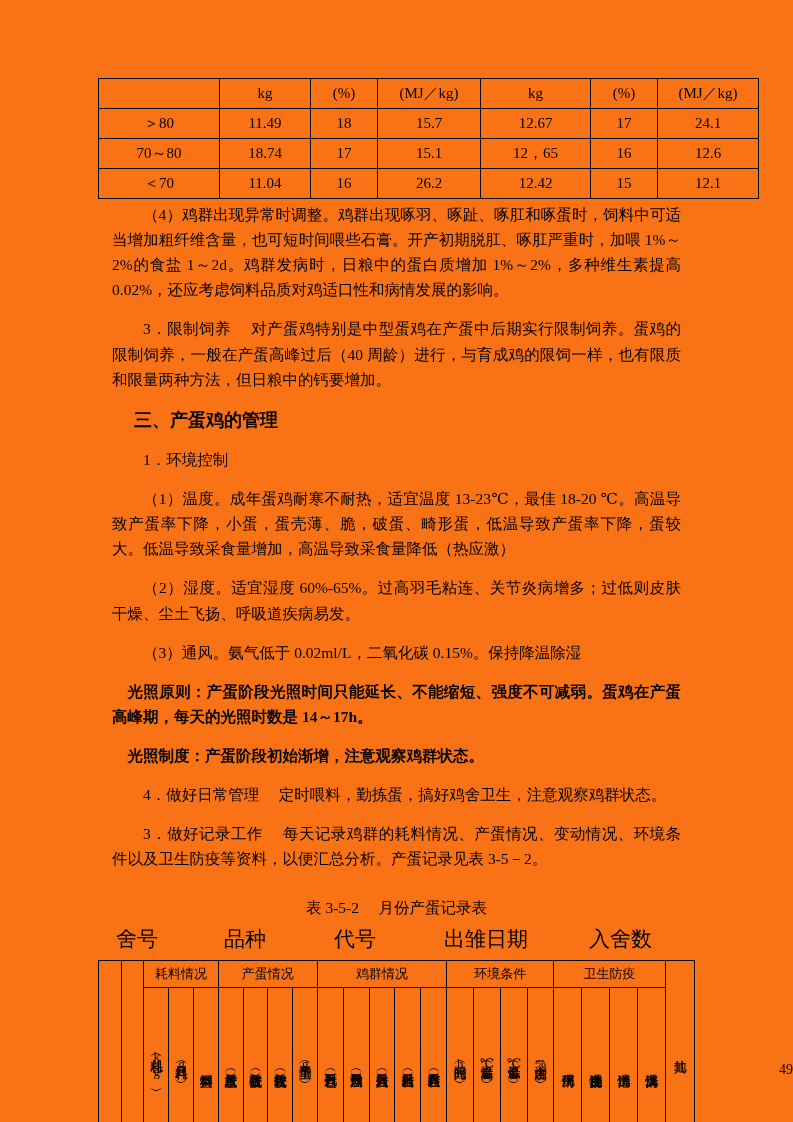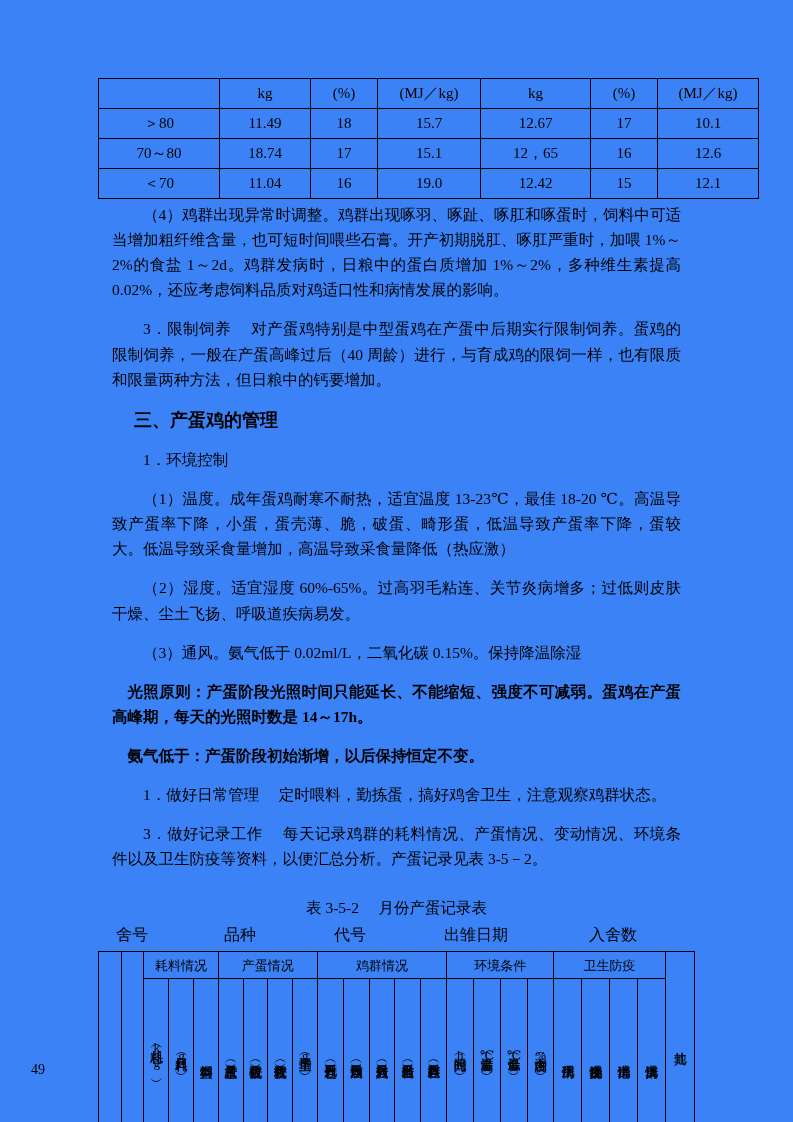--- a/index.html
+++ b/index.html
@@ -9,21 +9,21 @@
   }
   body {
     font-family: "Liberation Serif", "DejaVu Serif", serif;
     color: #000000;
   }
   .page {
     position: relative;
     width: 793px;
     height: 1122px;
     margin: 0 auto;
-    background: #3b82f6;
+    background: #f97316;
     box-sizing: border-box;
     padding: 78px 98px 40px 98px;
   }
   .content {
     width: 597px;
     font-size: 15.5px;
     line-height: 1.62;
   }
 
   
@@ -68,21 +68,21 @@
 
   .tbl-caption {
     text-align: center;
     font-size: 15.5px;
     margin: 24px 0 2px 0;
   }
 
   
   .rec-head {
     display: flex;
-    font-size: 16px;
+    font-size: 21px;
     padding: 0 6px 3px 18px;
     box-sizing: border-box;
   }
   .rec-head span { display: inline-block; }
 
   
   table.rec {
     border-collapse: collapse;
     width: 100%;
     table-layout: fixed;
@@ -113,21 +113,21 @@
   }
   .grp { height: 24px; font-size: 14px; }
   .blank-row td { height: 22px; }
   .seq { writing-mode: vertical-rl; text-orientation: upright; line-height:1.1;}
 
   .page-number {
     position: absolute;
     left: 0;
     right: 0;
     bottom: 44px;
-    text-align: left;
+    text-align: right;
     font-size: 14px;
     margin-left: 31px;
   }
 </style>
 </head>
 <body>
 
 <div class="page">
   <div class="content">
 
@@ -142,55 +142,55 @@
         <td class="c5">(%)</td>
         <td class="c6">(MJ／kg)</td>
       </tr>
       <tr>
         <td>＞80</td>
         <td>11.49</td>
         <td>18</td>
         <td>15.7</td>
         <td>12.67</td>
         <td>17</td>
-        <td>10.1</td>
+        <td>24.1</td>
       </tr>
       <tr>
         <td>70～80</td>
         <td>18.74</td>
         <td>17</td>
         <td>15.1</td>
         <td>12，65</td>
         <td>16</td>
         <td>12.6</td>
       </tr>
       <tr>
         <td>＜70</td>
         <td>11.04</td>
         <td>16</td>
-        <td>19.0</td>
+        <td>26.2</td>
         <td>12.42</td>
         <td>15</td>
         <td>12.1</td>
       </tr>
     </tbody>
       </table>
 
     <p class="ind2 gap-top">（4）鸡群出现异常时调整。鸡群出现啄羽、啄趾、啄肛和啄蛋时，饲料中可适当增加粗纤维含量，也可短时间喂些石膏。开产初期脱肛、啄肛严重时，加喂 1%～2%的食盐 1～2d。鸡群发病时，日粮中的蛋白质增加 1%～2%，多种维生素提高 0.02%，还应考虑饲料品质对鸡适口性和病情发展的影响。</p>
     <p class="ind2">3．限制饲养　 对产蛋鸡特别是中型蛋鸡在产蛋中后期实行限制饲养。蛋鸡的限制饲养，一般在产蛋高峰过后（40 周龄）进行，与育成鸡的限饲一样，也有限质和限量两种方法，但日粮中的钙要增加。</p>
 
     <h2 class="section">三、产蛋鸡的管理</h2>
 
     <p class="ind2">1．环境控制</p>
     <p class="ind2">（1）温度。成年蛋鸡耐寒不耐热，适宜温度 13-23℃，最佳 18-20 ℃。高温导致产蛋率下降，小蛋，蛋壳薄、脆，破蛋、畸形蛋，低温导致产蛋率下降，蛋较大。低温导致采食量增加，高温导致采食量降低（热应激）</p>
     <p class="ind2">（2）湿度。适宜湿度 60%-65%。过高羽毛粘连、关节炎病增多；过低则皮肤干燥、尘土飞扬、呼吸道疾病易发。</p>
     <p class="ind2">（3）通风。氨气低于 0.02ml/L，二氧化碳 0.15%。保持降温除湿</p>
     <p class="ind1">光照原则：产蛋阶段光照时间只能延长、不能缩短、强度不可减弱。蛋鸡在产蛋高峰期，每天的光照时数是 14～17h。</p>
-    <p class="ind1">氨气低于：产蛋阶段初始渐增，以后保持恒定不变。</p>
-    <p class="ind2">1．做好日常管理　 定时喂料，勤拣蛋，搞好鸡舍卫生，注意观察鸡群状态。</p>
+    <p class="ind1">光照制度：产蛋阶段初始渐增，注意观察鸡群状态。</p>
+    <p class="ind2">4．做好日常管理　 定时喂料，勤拣蛋，搞好鸡舍卫生，注意观察鸡群状态。</p>
     <p class="ind2">3．做好记录工作　 每天记录鸡群的耗料情况、产蛋情况、变动情况、环境条件以及卫生防疫等资料，以便汇总分析。产蛋记录见表 3-5－2。</p>
 
     <div class="tbl-caption">表 3-5-2　 月份产蛋记录表</div>
 
     <div class="rec-head">
       <span style="width:108px">舍号</span>
       <span style="width:110px">品种</span>
       <span style="width:110px">代号</span>
       <span style="width:145px">出雏日期</span>
       <span style="width:90px">入舍数</span>

